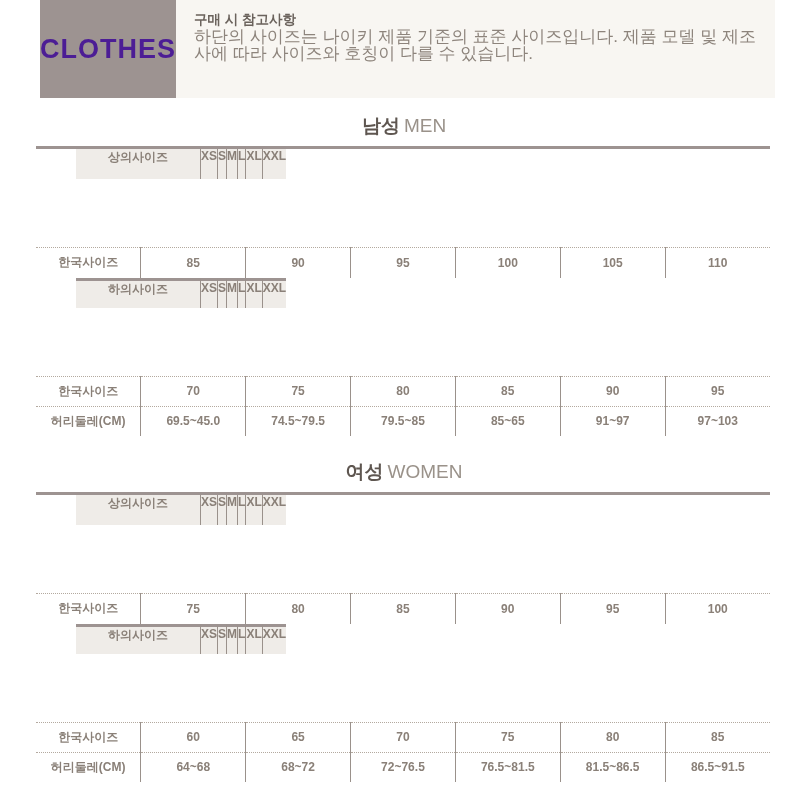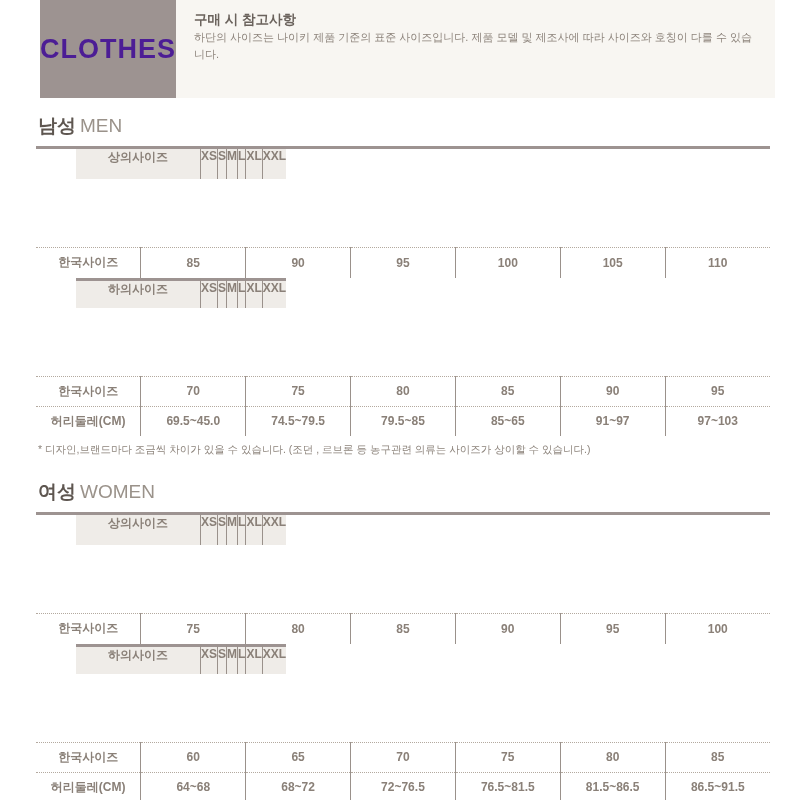--- a/index.html
+++ b/index.html
@@ -22,27 +22,27 @@
 
   
   .header{margin-left:40px;width:735px;display:flex;align-items:stretch;height:98px;}
   .logo-box{
     width:136px;min-width:136px;background:var(--taupe);
     color:#4c1d95;display:flex;align-items:center;justify-content:center;
     font-size:27px;font-weight:bold;letter-spacing:1px;
   }
   .notice{flex:1;background:var(--notice-bg);padding:11px 18px 0 18px;}
   .notice-title{font-size:13.5px;font-weight:bold;color:#6B635D;}
-  .notice-line{font-size:11px;color:#8D847C;line-height:16.5px;}
+  .notice-line{font-size:17px;color:#8D847C;line-height:16.5px;}
 
   
   section{margin-left:36px;width:734px;}
   #sec-men{margin-top:16px;}
   #sec-women{margin-top:24px;}
-  .sec-title{font-size:19px;line-height:24px;margin:0 0 8px 2px;font-weight:normal;}
+  .sec-title{font-size:19px;line-height:24px;margin:0 0 8px 2px;font-weight:normal;text-align:center;}
   .sec-title .ko{font-weight:bold;color:var(--text-dark);}
   .sec-title .en{color:var(--text-light);margin-left:4px;}
 
   
   table.size-table{
     width:734px;border-collapse:collapse;table-layout:fixed;
     border-top:3px solid var(--taupe);
   }
   table.size-table td{
     height:30px;text-align:center;vertical-align:middle;
@@ -119,21 +119,20 @@
             <td class="label">허리둘레(CM)</td>
             <td>69.5~45.0</td>
             <td>74.5~79.5</td>
             <td>79.5~85</td>
             <td>85~65</td>
             <td>91~97</td>
             <td>97~103</td>
           </tr>
         </tbody>
       </table>
-    <div class="footnote">* 디자인,브랜드마다 조금씩 차이가 있을 수 있습니다. (조던 , 르브론 등 농구관련 의류는 사이즈가 상이할 수 있습니다.)</div>
   </section>
 
   <section id="sec-women">
     <h2 class="sec-title">
       <span class="ko">여성</span><span class="en">WOMEN</span>
     </h2>
     <table class="size-table t-mw">
         <tbody>
           <tr class="header">
             <td class="label">상의사이즈</td>

